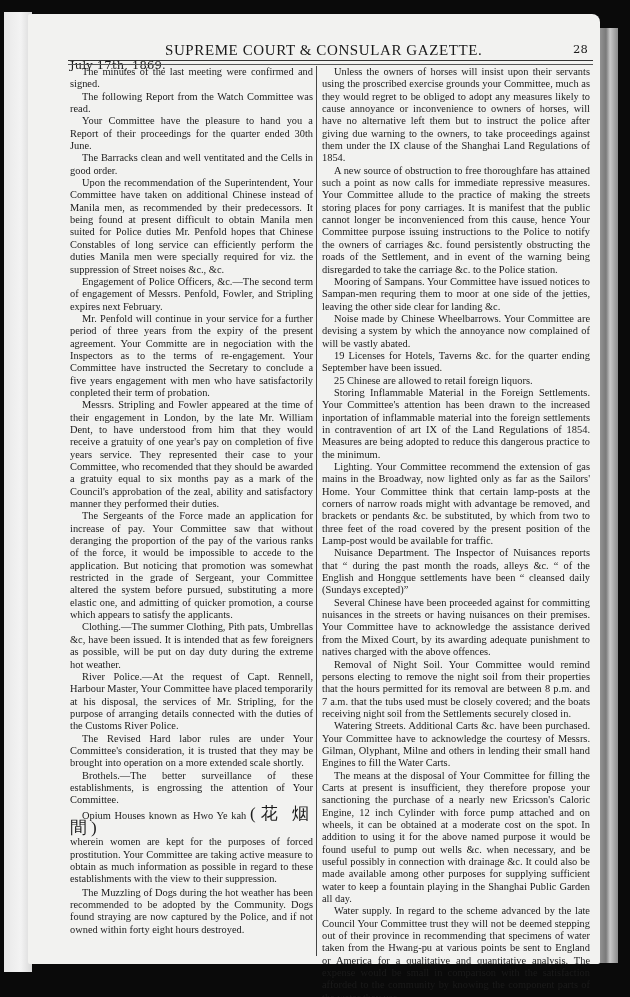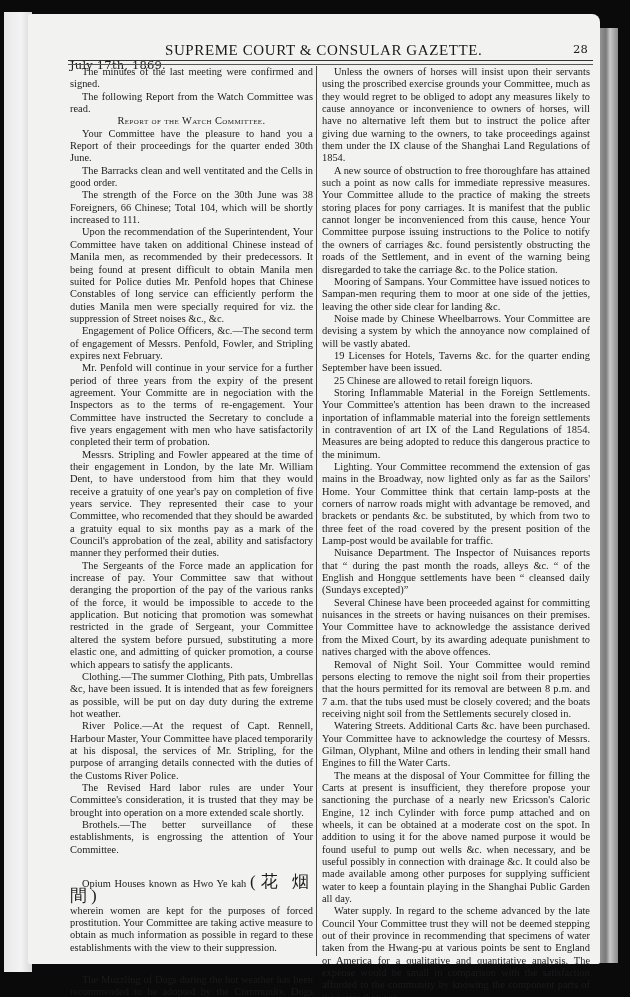--- a/index.html
+++ b/index.html
@@ -35,21 +35,21 @@
     font-size:10.4px; line-height:12.35px; color:#1b1b1b; text-align:justify;
   }
   .col.left { left:70px; width:243px; }
   .col.right { left:322px; width:268px; }
   .divider {
     position:absolute; left:316px; top:66px; width:1px; height:890px; background:#444;
   }
   .col p { margin:0; text-indent:12px; }
   .col p.noindent { text-indent:0; }
   .col p.center { text-align:center; text-indent:0; font-variant:small-caps; letter-spacing:0.4px; }
-  .col p.gap { margin-top:20px; }
+  .col p.gap { margin-top:1px; }
   .it { }
   .cjk { font-size:17px; letter-spacing:4px; }
 </style>
 </head>
 <body>
 
 <div class="fold"></div>
 <div class="page-edge"></div>
 <div class="page"></div>
 
@@ -57,24 +57,22 @@
   <span class="date">July 17th, 1869.</span>
   <span class="title">SUPREME COURT &amp; CONSULAR GAZETTE.</span>
   <span class="pageno">28</span>
 </div>
 <div class="rule"></div>
 <div class="divider"></div>
 
 <div class="col left">
   <p>The minutes of the last meeting were confirmed and signed.</p>
   <p>The following Report from the Watch Committee was read.</p>
-  <p class="center">Report of the Watch Committee.</p>
   <p>Your Committee have the pleasure to hand you a Report of their proceedings for the quarter ended 30th June.</p>
   <p>The Barracks clean and well ventitated and the Cells in good order.</p>
-  <p>The strength of the Force on the 30th June was 38 Foreigners, 66 Chinese; Total 104, which will be shortly increased to 111.</p>
   <p>Upon the recommendation of the Superintendent, Your Committee have taken on additional Chinese instead of Manila men, as recommended by their predecessors. It being found at present difficult to obtain Manila men suited for Police duties Mr. Penfold hopes that Chinese Constables of long service can efficiently perform the duties Manila men were specially required for viz. the suppression of Street noises &amp;c., &amp;c.</p>
   <p><span class="it">Engagement of Police Officers, &amp;c.</span><span>—The second term of engagement of Messrs. Penfold, Fowler, and Stripling expires next February.</span></p>
   <p>Mr. Penfold will continue in your service for a further period of three years from the expiry of the present agreement. Your Committe are in negociation with the Inspectors as to the terms of re-engagement. Your Committee have instructed the Secretary to conclude a five years engagement with men who have satisfactorily conpleted their term of probation.</p>
   <p><span class="it">Messrs. Stripling and Fowler</span><span> appeared at the time of their engagement in London, by the late Mr. William Dent, to have understood from him that they would receive a gratuity of one year's pay on completion of five years service. They represented their case to your Committee, who recomended that they should be awarded a gratuity </span><span class="it">equal to six months pay</span><span> as a mark of the Council's approbation of the zeal, ability and satisfactory manner they performed their duties.</span></p>
   <p><span class="it">The Sergeants of the Force</span><span> made an application for increase of pay. Your Committee saw that without deranging the proportion of the pay of the various ranks of the force, it would be impossible to accede to the application. But noticing that promotion was somewhat restricted in the grade of Sergeant, your Committee altered the system before pursued, substituting a more elastic one, and admitting of quicker promotion, a course which appears to satisfy the applicants.</span></p>
   <p><span class="it">Clothing.</span><span>—The summer Clothing, Pith pats, Umbrellas &amp;c, have been issued. It is intended that as few foreigners as possible, will be put on day duty during the extreme hot weather.</span></p>
   <p><span class="it">River Police.</span><span>—At the request of Capt. Rennell, Harbour Master, Your Committee have placed temporarily at his disposal, the services of Mr. Stripling, for the purpose of arranging details connected with the duties of the Customs River Police.</span></p>
   <p><span class="it">The Revised Hard labor rules</span><span> are under Your Committee's consideration, it is trusted that they may be brought into operation on a more extended scale shortly.</span></p>
   <p><span class="it">Brothels.</span><span>—The better surveillance of these establishments, is engrossing the attention of Your Committee.</span></p>
   <p class="gap"><span class="it">Opium Houses</span><span> known as </span><span class="it">Hwo Ye kah</span> <span class="cjk">(花 烟 間)</span></p>

